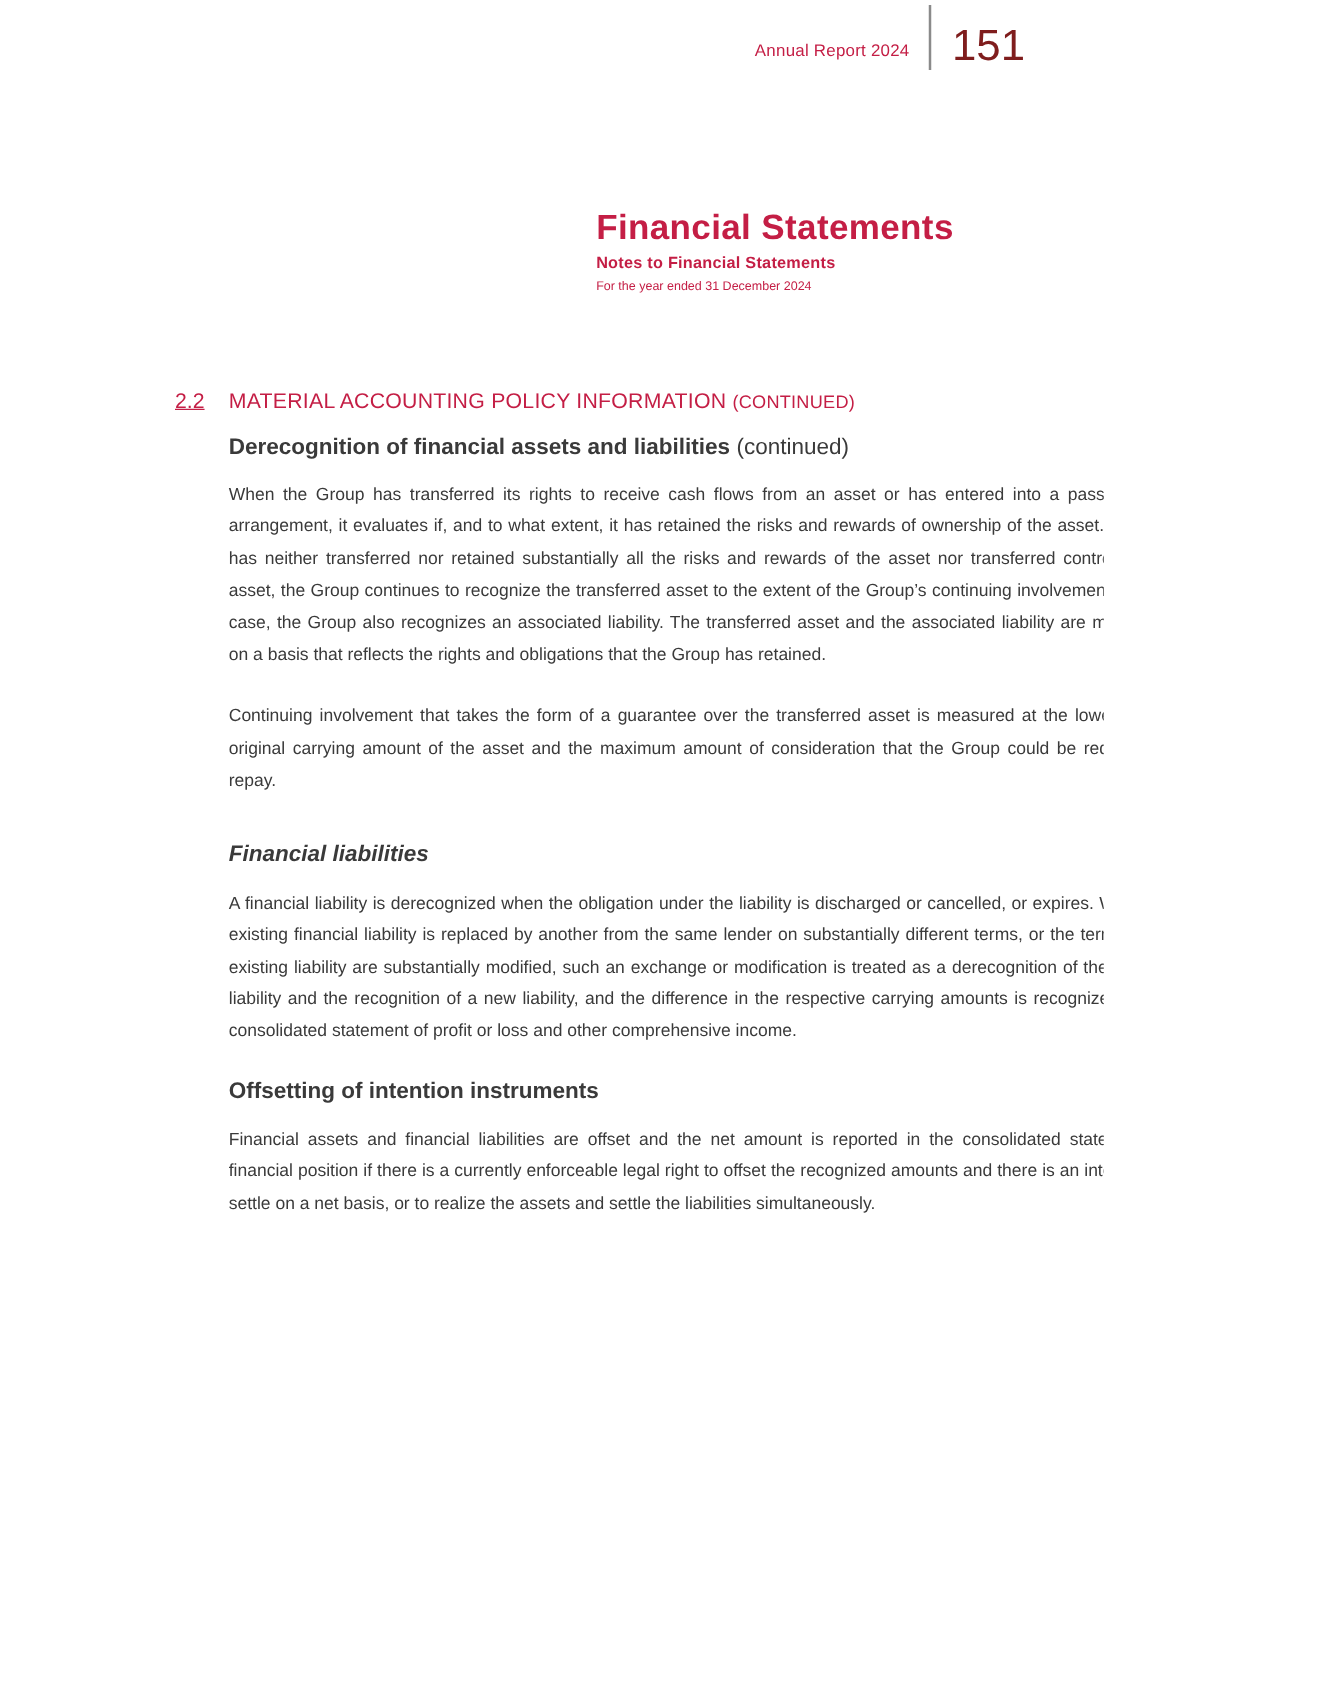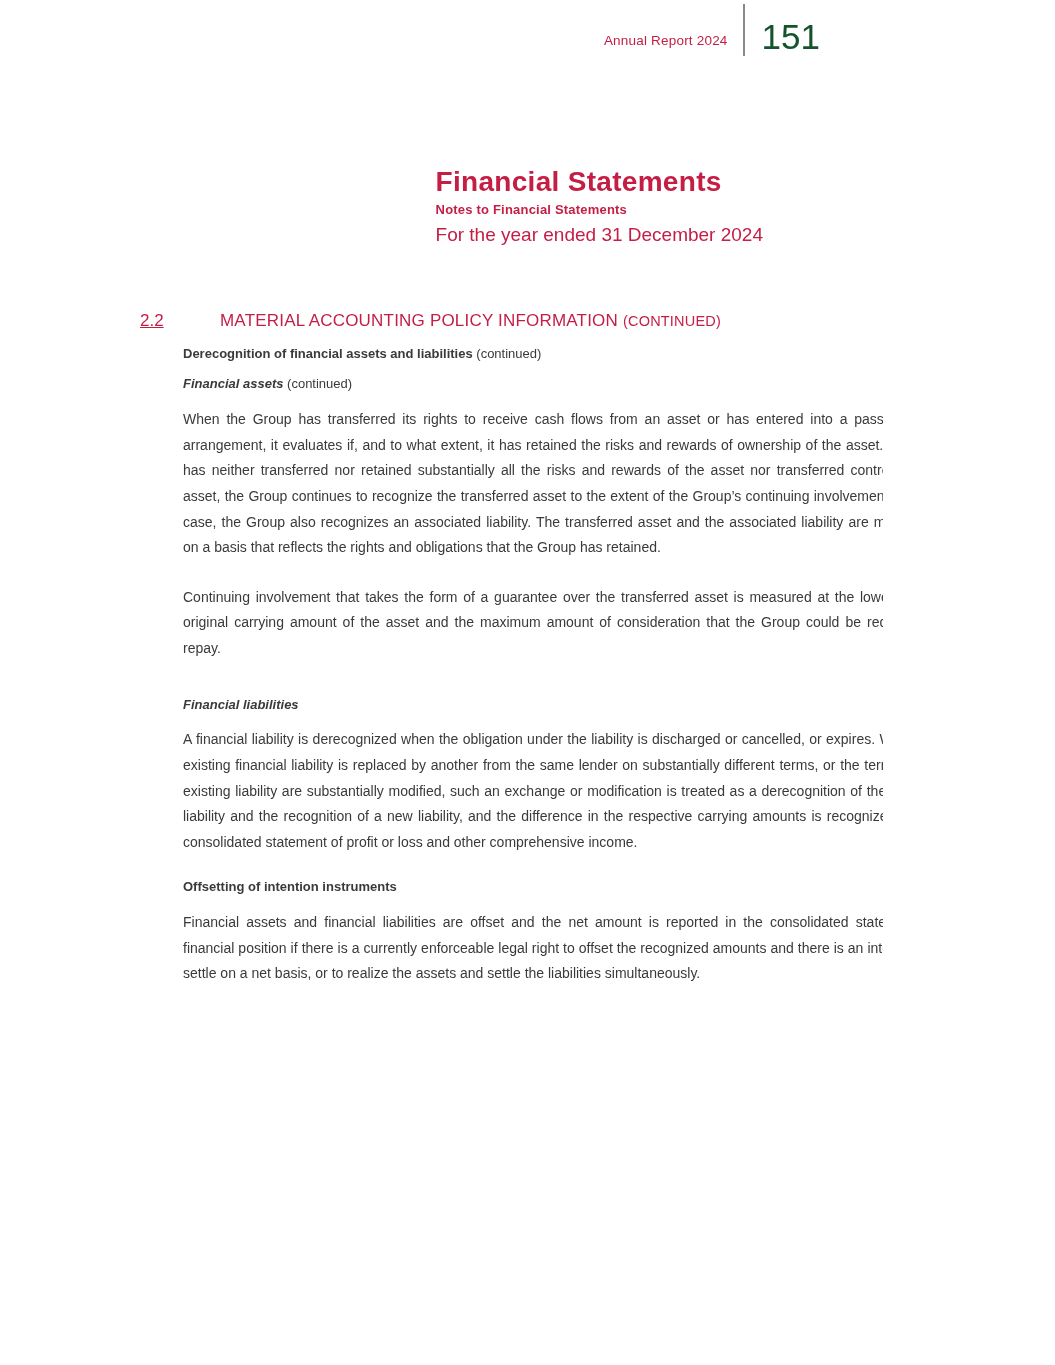--- a/index.html
+++ b/index.html
@@ -31,21 +31,21 @@
     padding-bottom: 8px;
     white-space: nowrap;
   }
   .header-divider {
     width: 2px;
     height: 52px;
     background: #8a8a8a;
     margin-right: 17px;
   }
   .page-number {
-    color: #14532d;
+    color: #7f1d1d;
     font-size: 35px;
     font-weight: 400;
     line-height: 1;
     padding-bottom: 2px;
   }
 
   
   .title-block {
     position: absolute;
     top: 166px;
@@ -58,21 +58,21 @@
     letter-spacing: 0.3px;
     line-height: 1.15;
   }
   .doc-subtitle {
     font-size: 13px;
     font-weight: 700;
     letter-spacing: 0.2px;
     margin-top: 4px;
   }
   .doc-period {
-    font-size: 19px;
+    font-size: 10px;
     font-weight: 400;
     margin-top: 7px;
   }
 
   
   .content {
     position: absolute;
     top: 311px;
     left: 140px;
     width: 796px;
@@ -88,28 +88,27 @@
     font-size: 17px;
     font-weight: 400;
     line-height: 1.2;
     text-decoration: underline;
   }
   .section-title {
     font-size: 17px;
     font-weight: 400;
     letter-spacing: 0.2px;
     line-height: 1.2;
-    margin-left: 37px;
   }
   .section-title .continued { font-size: 14.5px; }
 
   .body-col { margin-left: 43px; width: 753px; }
 
   .subheading {
-    font-size: 13px;
+    font-size: 18px;
     color: #3a3a3a;
     margin-bottom: 13px;
     line-height: 1.3;
   }
   .subheading .bold { font-weight: 700; }
   .subheading .bold-italic { font-weight: 700; font-style: italic; }
   .subheading .suffix { font-weight: 400; font-style: normal; }
 
   .sh-assets { margin-bottom: 14px; }
   .sh-liabilities { margin-top: 35px; margin-bottom: 14px; }
@@ -145,21 +144,20 @@
 
     <div class="section-row">
       <span class="section-number">2.2</span>
       <h2 class="section-title"><span>MATERIAL ACCOUNTING POLICY INFORMATION</span> <span class="continued">(CONTINUED)</span></h2>
     </div>
 
     <div class="body-col">
 
       <p class="subheading sh-derecognition"><span class="bold">Derecognition of financial assets and liabilities</span> <span class="suffix">(continued)</span></p>
 
-      <p class="subheading sh-assets"><span class="bold-italic">Financial assets</span> <span class="suffix">(continued)</span></p>
 
       <p class="para">When the Group has transferred its rights to receive cash flows from an asset or has entered into a pass-through arrangement, it evaluates if, and to what extent, it has retained the risks and rewards of ownership of the asset. When it has neither transferred nor retained substantially all the risks and rewards of the asset nor transferred control of the asset, the Group continues to recognize the transferred asset to the extent of the Group’s continuing involvement. In that case, the Group also recognizes an associated liability. The transferred asset and the associated liability are measured on a basis that reflects the rights and obligations that the Group has retained.</p>
 
       <p class="para">Continuing involvement that takes the form of a guarantee over the transferred asset is measured at the lower of the original carrying amount of the asset and the maximum amount of consideration that the Group could be required to repay.</p>
 
       <p class="subheading sh-liabilities"><span class="bold-italic">Financial liabilities</span></p>
 
       <p class="para">A financial liability is derecognized when the obligation under the liability is discharged or cancelled, or expires. When an existing financial liability is replaced by another from the same lender on substantially different terms, or the terms of an existing liability are substantially modified, such an exchange or modification is treated as a derecognition of the original liability and the recognition of a new liability, and the difference in the respective carrying amounts is recognized in the consolidated statement of profit or loss and other comprehensive income.</p>
 
       <p class="subheading sh-offsetting"><span class="bold">Offsetting of intention instruments</span></p>

